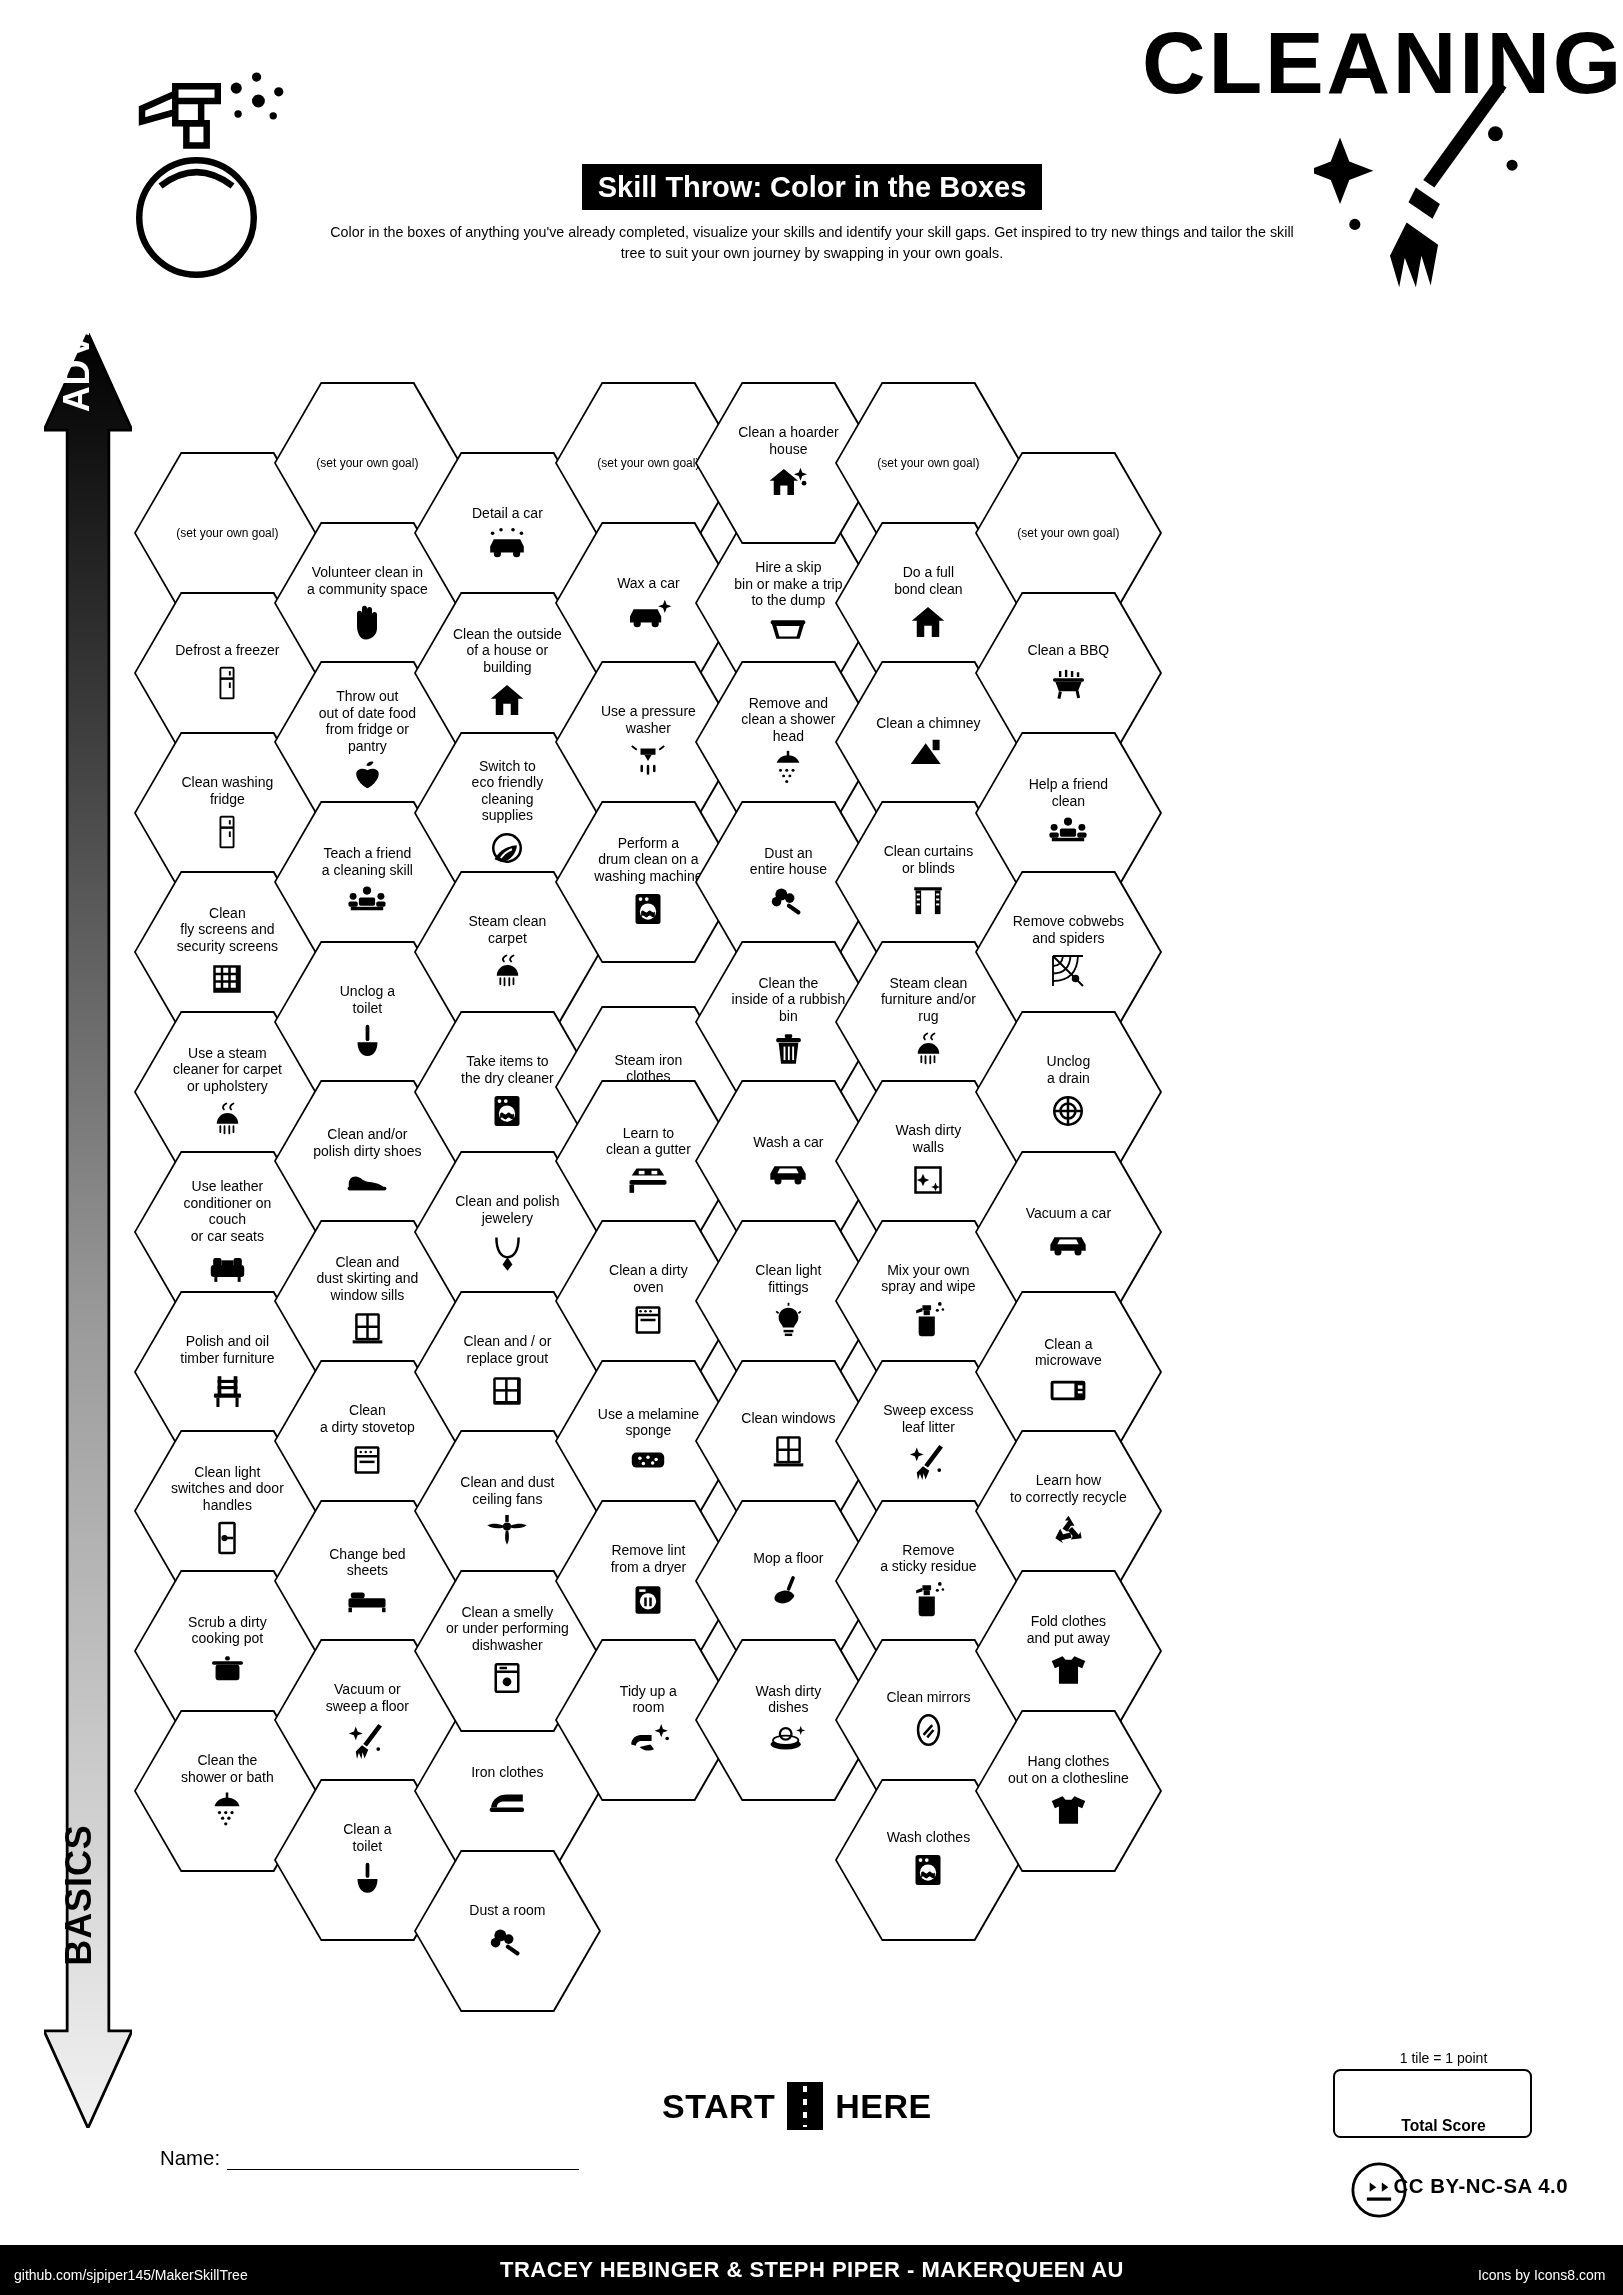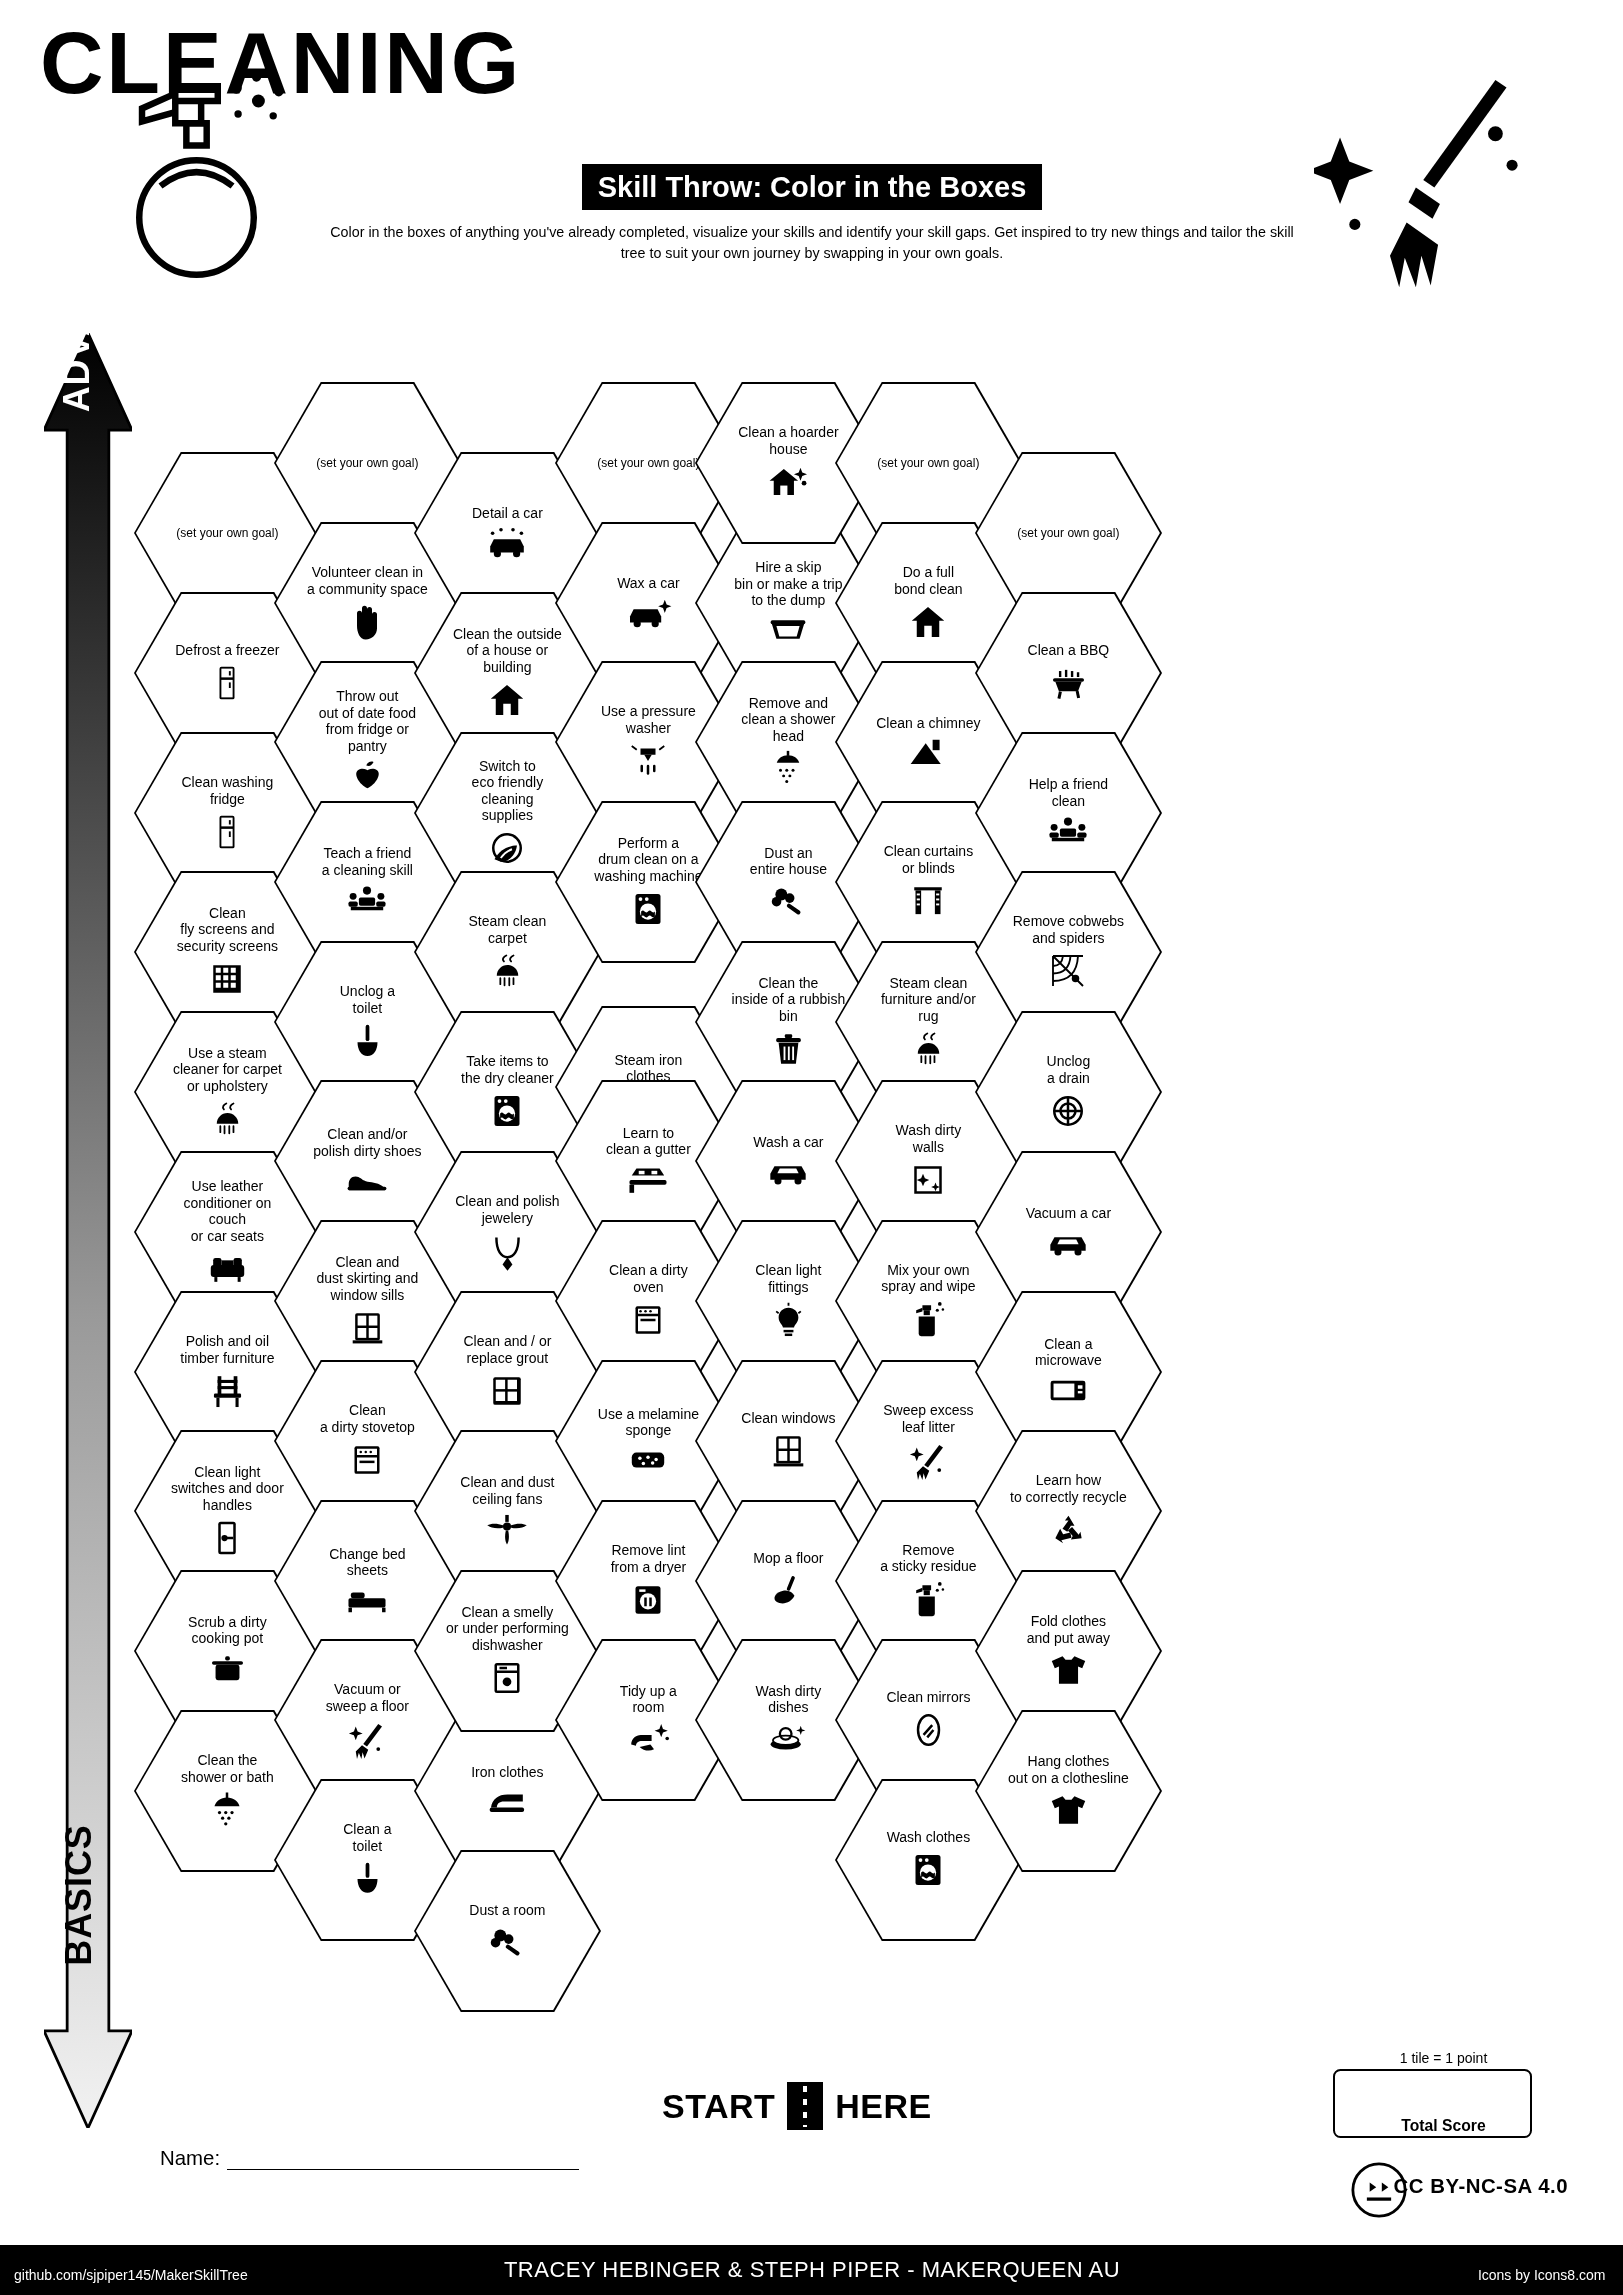--- a/index.html
+++ b/index.html
@@ -2,21 +2,21 @@
 <html style="font-size:7.4px"><head>
 <meta charset="utf-8">
 <style>
   html,body{margin:0;padding:0;background:#fff;}
   body{font-family:"Liberation Sans",sans-serif;color:#000;}
   #sheet{
     position:relative;width:1624px;height:2295px;background:#fff;overflow:hidden;
   }
   
   #title{
-    position:absolute;left:0;right:0;top:18.5px;text-align:left;
+    position:absolute;left:0;right:0;top:18.5px;text-align:right;
     font-size:88px;font-weight:bold;letter-spacing:2.8px;line-height:1;padding-left:40px;
   }
   #subtitle{
     position:absolute;left:50%;transform:translateX(-50%);top:164px;
     background:#000;color:#fff;padding:6.5px 15.7px;font-size:29px;font-weight:bold;
     white-space:nowrap;
   }
   #blurb{
     position:absolute;left:50%;transform:translateX(-50%);top:222px;width:972px;
     text-align:center;font-size:14.3px;line-height:1.45;
@@ -79,21 +79,21 @@
     margin-top:-20.4px;text-align:center;font-size:15.7px;font-weight:bold;position:relative;
   }
   #cc{
     position:absolute;right:56px;top:2175px;font-size:20.4px;font-weight:bold;letter-spacing:0.5px;
   }
   #cc-badge{position:absolute;right:217px;top:2162px;width:56px;height:56px;}
   #footer{
     position:absolute;left:0;right:0;bottom:0;height:50px;background:#000;color:#fff;
     display:flex;align-items:center;justify-content:center;
   }
-  #footer .center{font-size:22px;font-weight:normal;letter-spacing:0.5px;}
+  #footer .center{font-size:22px;font-weight:bold;letter-spacing:0.5px;}
   .footer-strip-text{position:absolute;bottom:12px;font-size:14px;color:#fff;}
 </style>
 </head>
 <body>
 
 <div id="sheet">
 
   <div id="title">CLEANING</div>
   <div id="subtitle">Skill Throw: Color in the Boxes</div>
   <div id="blurb">Color in the boxes of anything you've already completed, visualize your skills and identify your skill gaps.  Get inspired to try new things and tailor the skill tree to suit your own journey by swapping in your own goals.</div>

